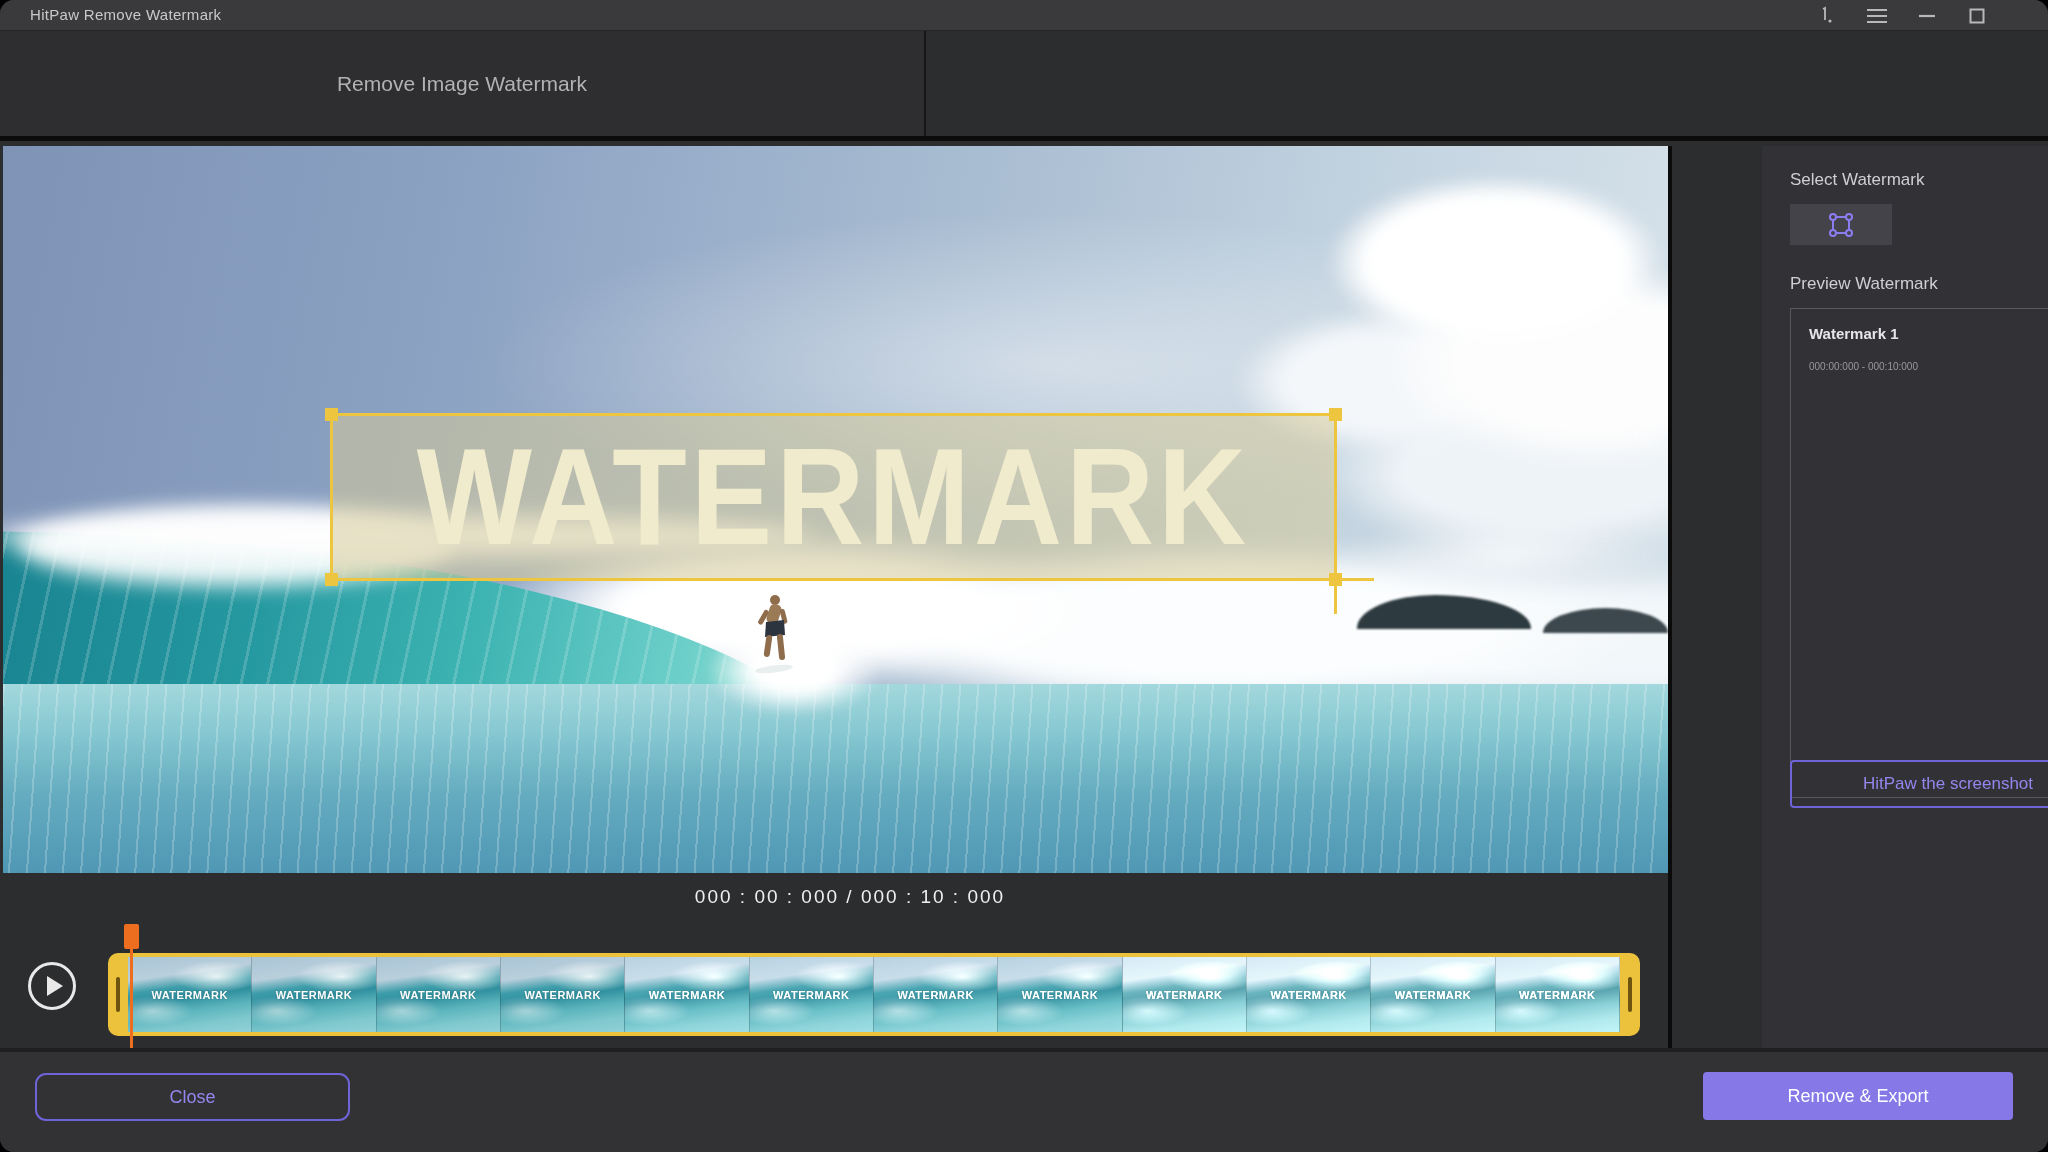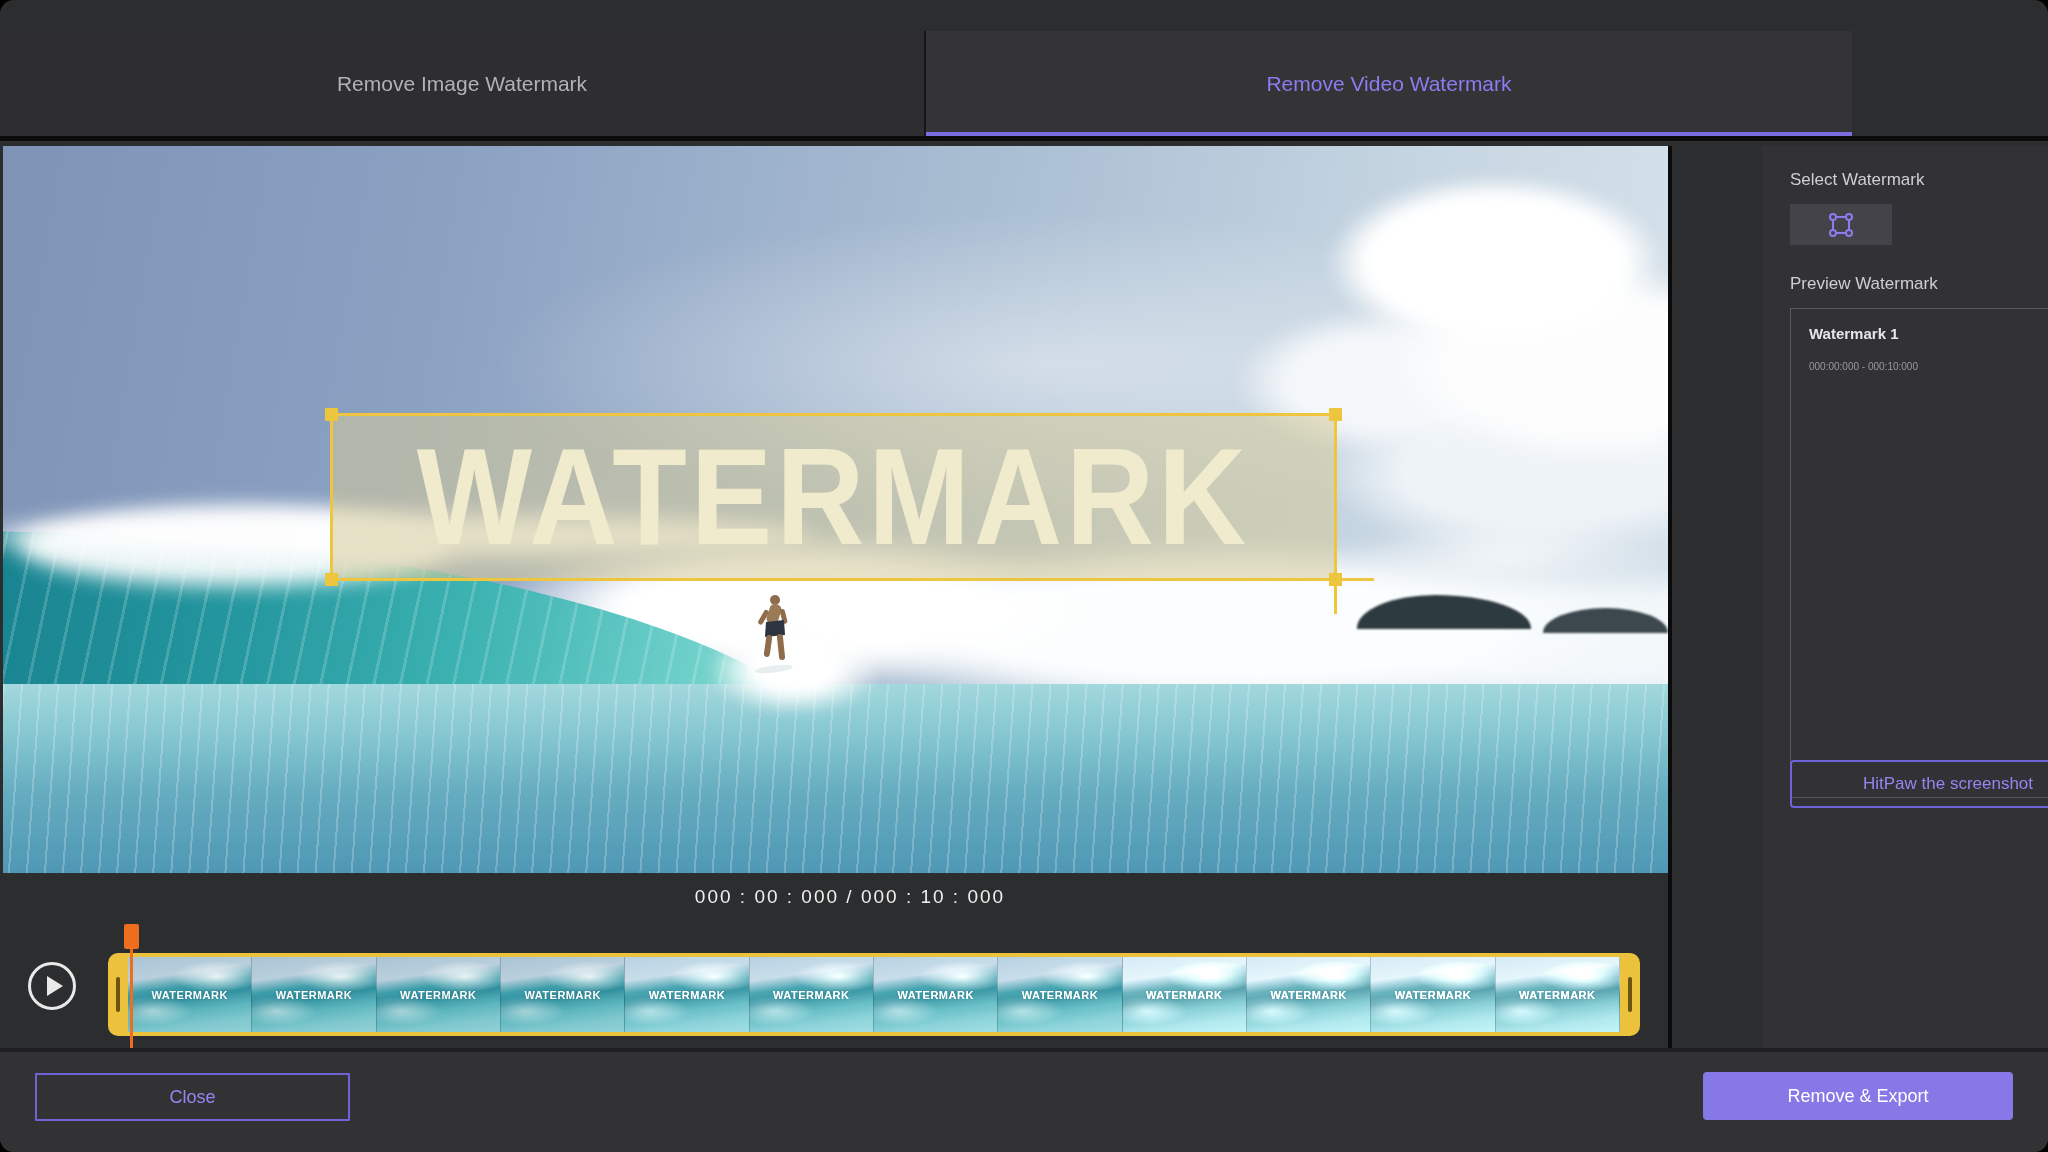--- a/index.html
+++ b/index.html
@@ -102,33 +102,58 @@
   .wm-item { position:relative; padding:16px 16px 0 18px; cursor:pointer; }
   .wm-name { font-size:15px; font-weight:bold; color:#e6e6e8; }
   .wm-range { font-size:10px; color:#98989d; margin-top:19px; }
   .trash { position:absolute; right:14px; top:16px; cursor:pointer; }
   .preview-btn { position:absolute; left:28px; top:614px; width:316px; height:48px; background:transparent;
     border:2px solid #6f63d8; border-radius:4px; color:#9386ee; font-size:17px; cursor:pointer; font-family:"Liberation Sans",sans-serif; }
 
   
   .footer { position:absolute; left:0; right:0; top:1048px; height:104px; background:#323235; border-top:4px solid #1f1f21; }
   .close-btn { position:absolute; left:35px; top:21px; width:315px; height:48px; background:transparent;
-    border:2px solid #6f63d8; border-radius:1px; color:#9386ee; font-size:18px; cursor:pointer; font-family:"Liberation Sans",sans-serif; }
+    border:2px solid #6f63d8; border-radius:11px; color:#9386ee; font-size:18px; cursor:pointer; font-family:"Liberation Sans",sans-serif; }
   .export-btn { position:absolute; right:35px; top:20px; width:310px; height:48px; background:#8678e6;
     border:none; border-radius:4px; color:#fff; font-size:18px; cursor:pointer; font-family:"Liberation Sans",sans-serif; }
 </style>
 </head>
 <body>
 
 <div class="window">
 
+  <div class="titlebar">
+    <span class="title">HitPaw Remove Watermark</span>
+    <div class="win-controls">
+      <span class="wicon">
+        <svg width="20" height="20" viewBox="0 0 20 20">
+            <path d="M6 3 L8 2 L8 14" stroke="#b8b8ba" stroke-width="1.8" fill="none"></path>
+            <circle cx="13" cy="15" r="1.6" fill="#b8b8ba"></circle>
+          </svg>
+      </span>
+      <span class="wicon">
+        <svg width="22" height="16" viewBox="0 0 22 16">
+            <path d="M1 2 H21 M1 8 H21 M1 14 H21" stroke="#b8b8ba" stroke-width="2.2"></path>
+          </svg>
+      </span>
+      <span class="wicon">
+        <svg width="18" height="4" viewBox="0 0 18 4">
+            <path d="M1 2 H17" stroke="#b8b8ba" stroke-width="2.2"></path>
+          </svg>
+      </span>
+      <span class="wicon">
+        <svg width="16" height="16" viewBox="0 0 16 16">
+            <rect x="1.5" y="1.5" width="13" height="13" fill="none" stroke="#b8b8ba" stroke-width="2"></rect>
+          </svg>
+      </span>
+    </div>
+  </div>
 
   <div class="tabbar">
     <div class="tab tab-image">Remove Image Watermark</div>
-    <div class="tab tab-video">Remove Video Watermark</div>
   </div>
 
   <div class="video-wrap">
     <div class="sky"></div>
     <div class="cloud-main"></div>
     <div class="cloud-streak"></div>
     <div class="whitewash"></div>
     <div class="land1"></div>
     <div class="land2"></div>
     <div class="wave"></div>

